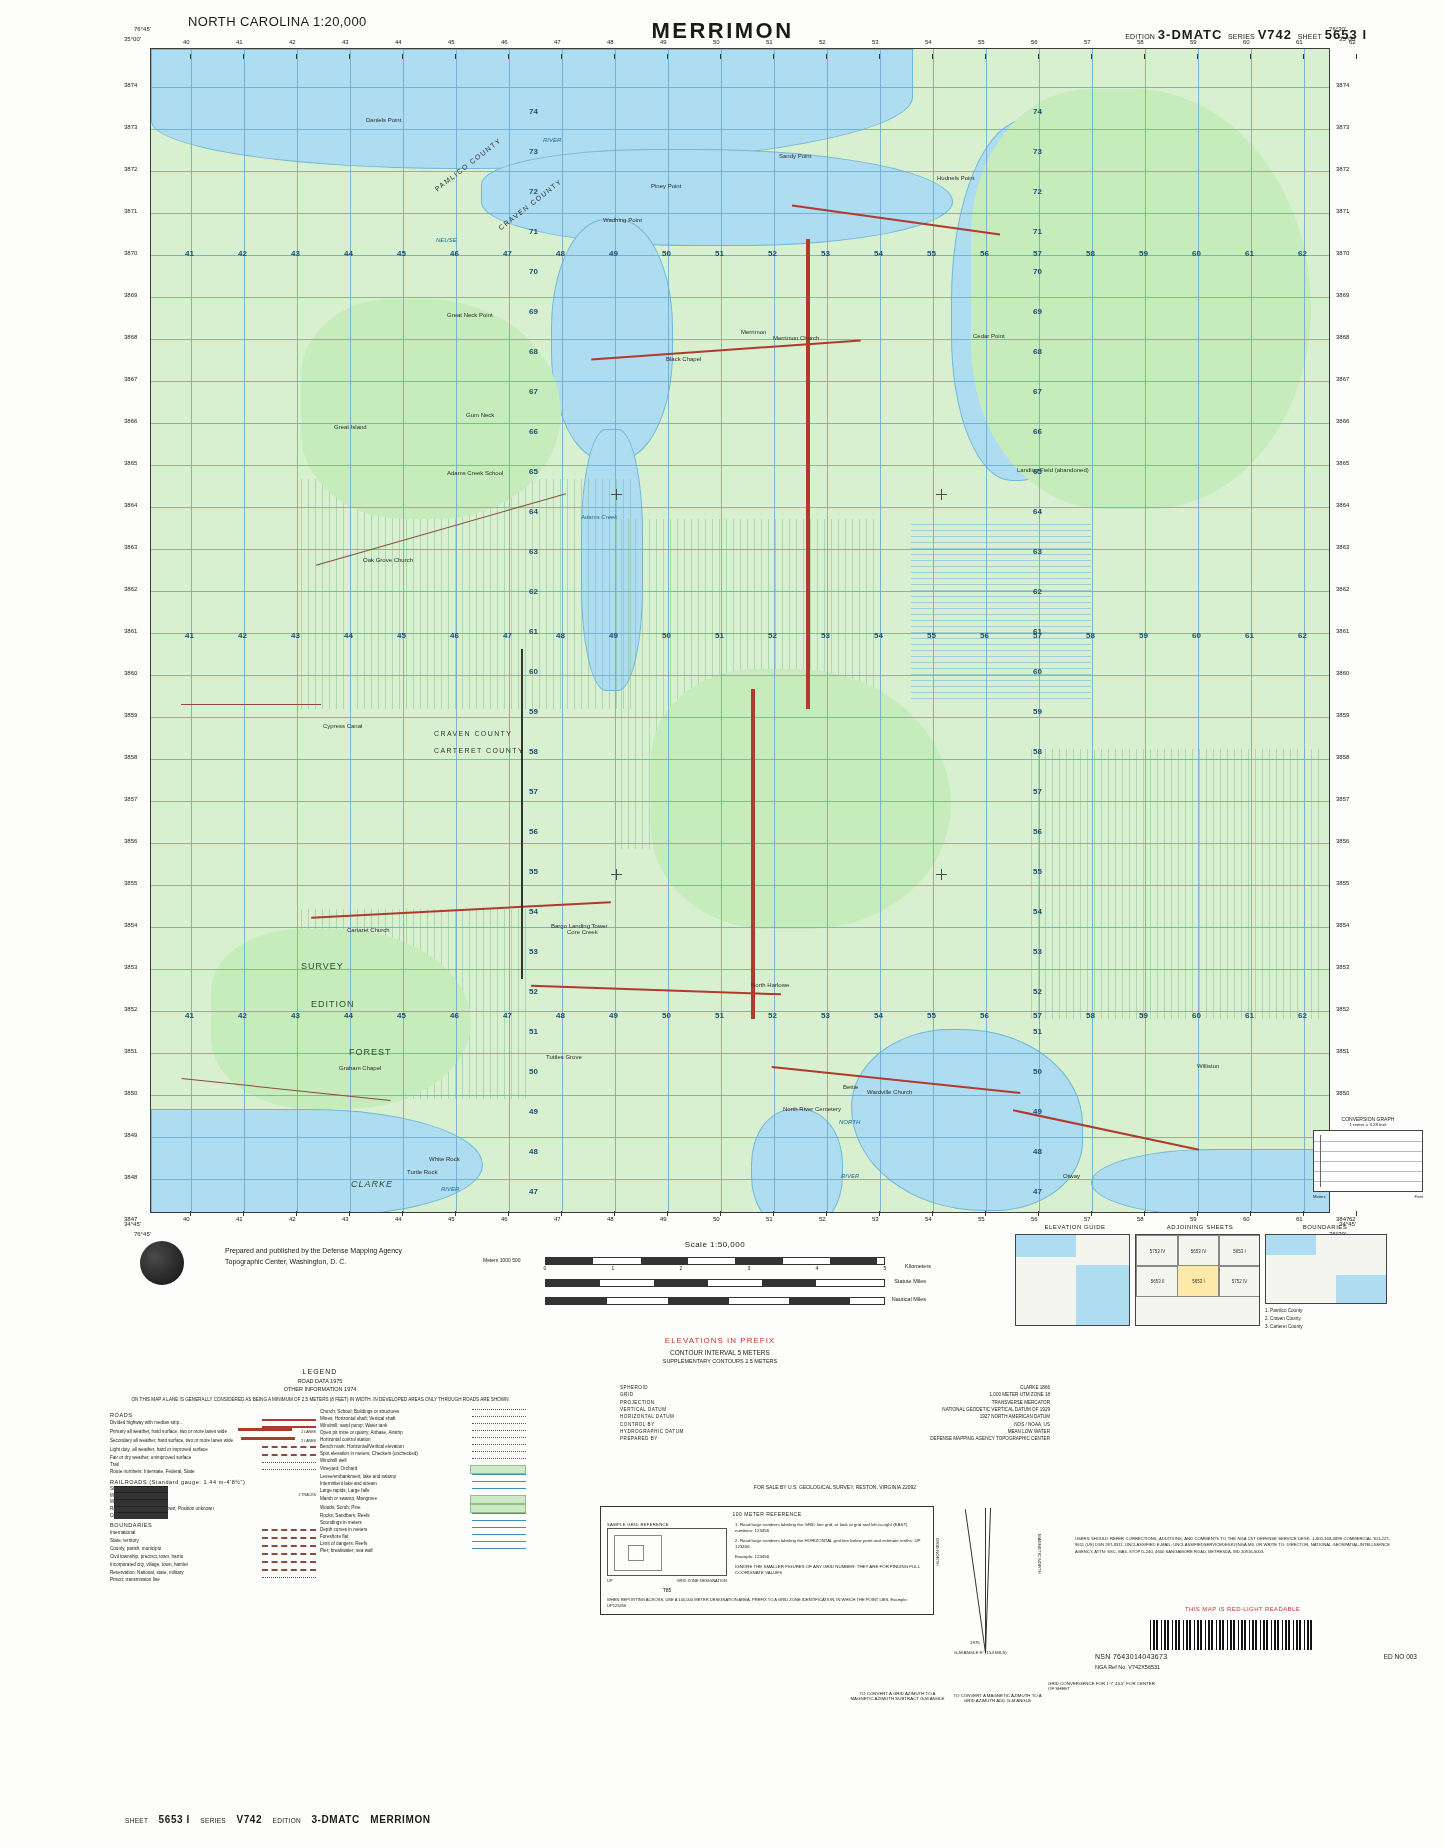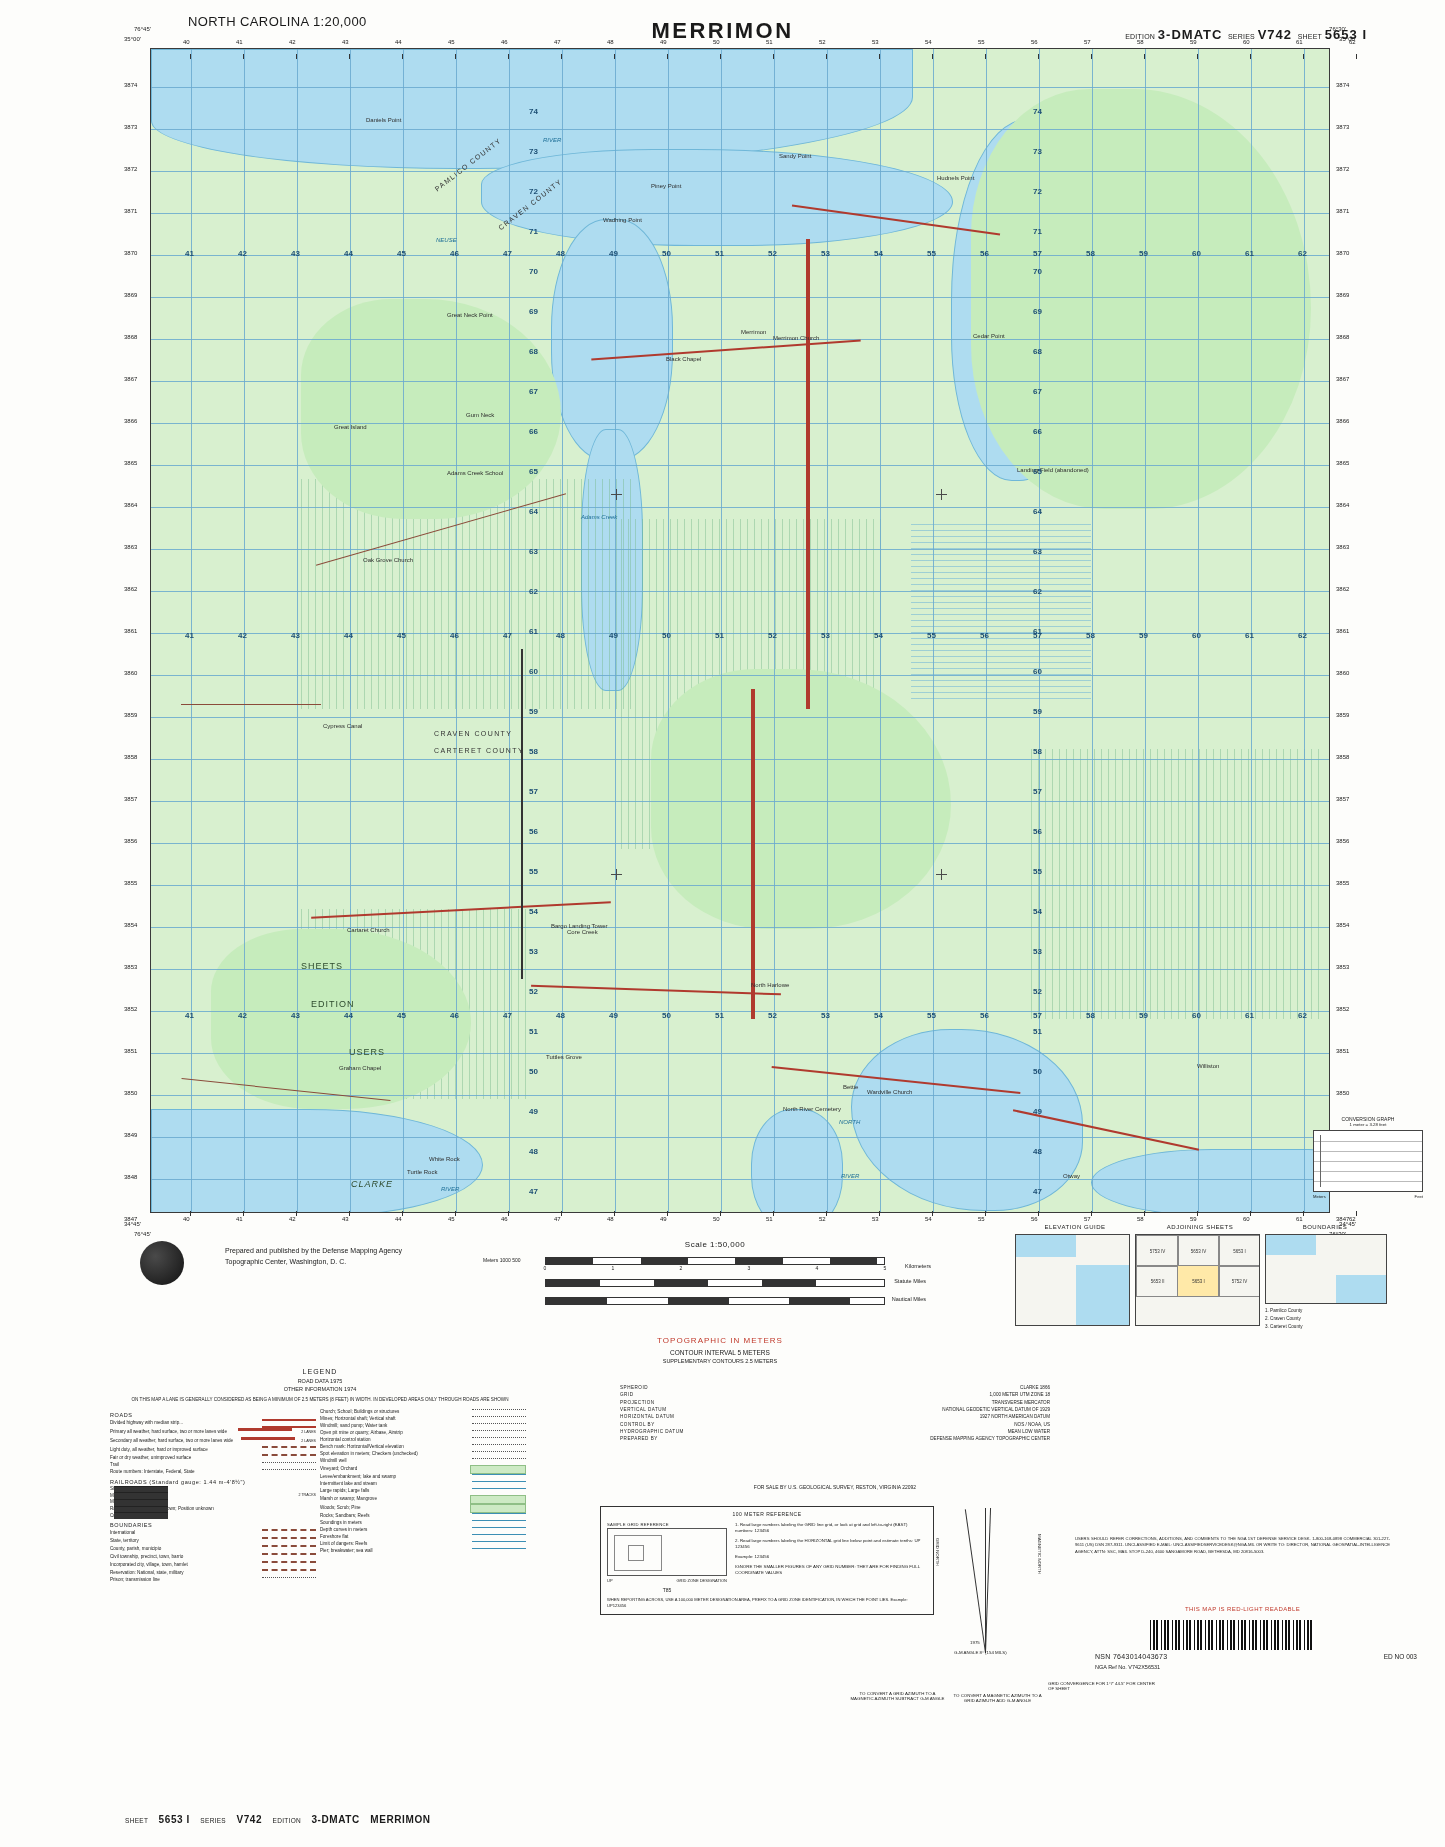--- a/index.html
+++ b/index.html
@@ -254,23 +254,23 @@
           <div class="mlbl " style="left: 212px; top: 508px;">Oak Grove Church</div>
           <div class="mlbl " style="left: 296px; top: 263px;">Great Neck Point</div>
           <div class="mlbl " style="left: 183px; top: 375px;">Great Island</div>
           <div class="mlbl " style="left: 315px; top: 363px;">Gum Neck</div>
           <div class="mlbl " style="left: 296px; top: 421px;">Adams Creek School</div>
           <div class="mlbl blue" style="left: 430px; top: 465px;">Adams Creek</div>
           <div class="mlbl " style="left: 866px; top: 418px;">Landing Field (abandoned)</div>
           <div class="mlbl county" style="left: 283px; top: 681px;">CRAVEN COUNTY</div>
           <div class="mlbl county" style="left: 283px; top: 698px;">CARTERET COUNTY</div>
           <div class="mlbl " style="left: 172px; top: 674px;">Cypress Canal</div>
-          <div class="mlbl big" style="left: 150px; top: 912px;">SHEETS</div>
+          <div class="mlbl big" style="left: 150px; top: 912px;">SURVEY</div>
           <div class="mlbl big" style="left: 160px; top: 950px;">EDITION</div>
-          <div class="mlbl big" style="left: 198px; top: 998px;">USERS</div>
+          <div class="mlbl big" style="left: 198px; top: 998px;">FOREST</div>
           <div class="mlbl " style="left: 188px; top: 1016px;">Graham Chapel</div>
           <div class="mlbl " style="left: 196px; top: 878px;">Cartaret Church</div>
           <div class="mlbl " style="left: 400px; top: 874px;">Bargo Landing Tower</div>
           <div class="mlbl " style="left: 416px; top: 880px;">Core Creek</div>
           <div class="mlbl " style="left: 395px; top: 1005px;">Tuttles Grove</div>
           <div class="mlbl " style="left: 600px; top: 933px;">North Harlowe</div>
           <div class="mlbl " style="left: 692px; top: 1035px;">Bettie</div>
           <div class="mlbl " style="left: 716px; top: 1040px;">Wardville Church</div>
           <div class="mlbl " style="left: 632px; top: 1057px;">North River Cemetery</div>
           <div class="mlbl blue" style="left: 688px; top: 1070px;">NORTH</div>
@@ -613,21 +613,21 @@
         <div class="bar" style="margin-top:10px;">
           <i style="left:0;width:18%"></i>
             <i style="left:36%;width:18%"></i>
             <i style="left:72%;width:18%"></i>
           <span class="baruom">Nautical Miles</span>
         </div>
       </div>
     </div>
 
     <div class="elev">
-      <div class="t1">TOPOGRAPHIC IN METERS</div>
+      <div class="t1">ELEVATIONS IN PREFIX</div>
       <div class="t2">CONTOUR INTERVAL 5 METERS</div>
       <div class="t3">SUPPLEMENTARY CONTOURS 2.5 METERS</div>
     </div>
 
     <div class="convgraph">
       <div>CONVERSION GRAPH</div>
       <div style="font-size:4.4px">1 meter = 3.28 feet</div>
       <div class="gbox">
         <i style="top:10px"></i>
           <i style="top:20px"></i>

